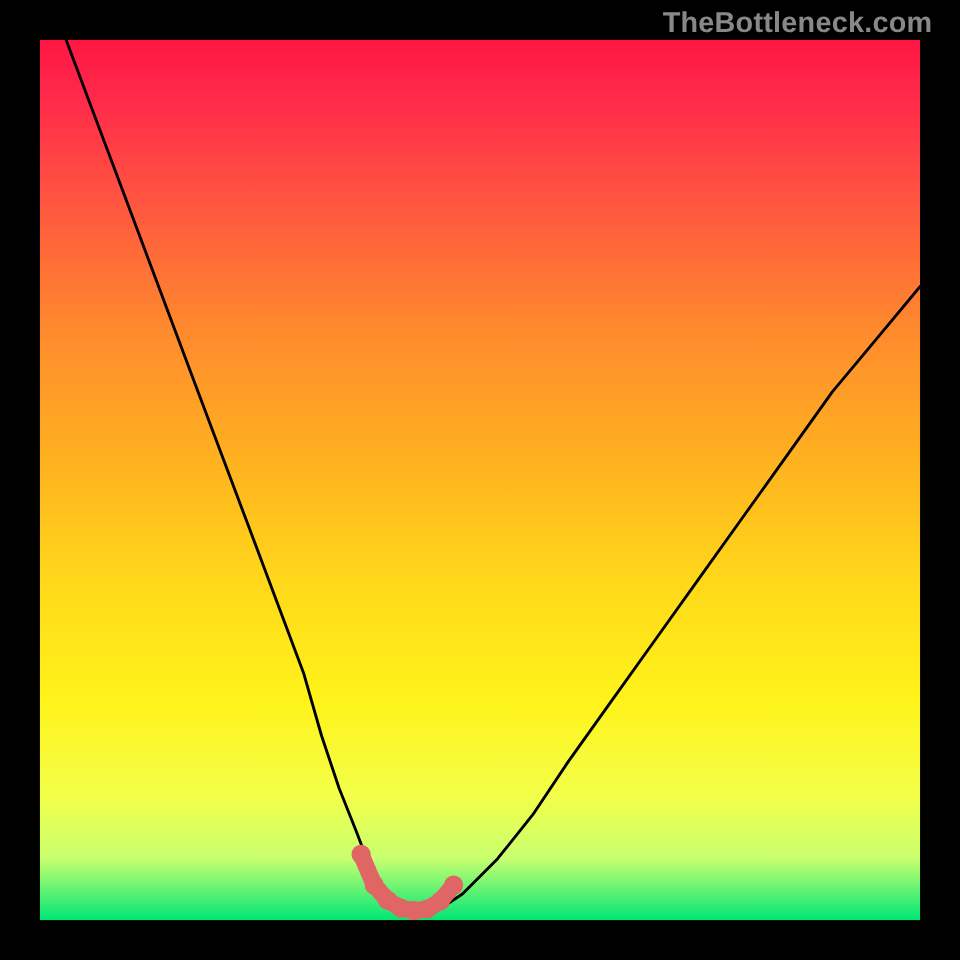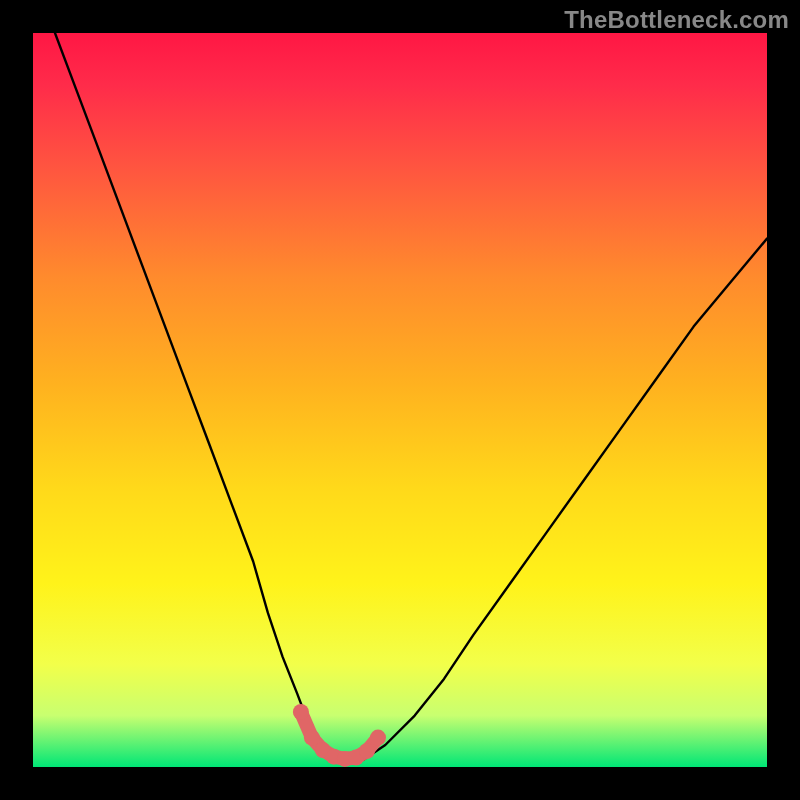--- a/index.html
+++ b/index.html
@@ -10,21 +10,20 @@
     background: #000;
     overflow: hidden;
   }
   .frame {
     position: absolute;
     left: 0;
     top: 0;
     width: 789px;
     height: 800px;
     background: #000;
-    padding-left: 12px;
   }
   .plot {
     position: absolute;
     left: 33px;
     top: 33px;
     width: 734px;
     height: 734px;
     overflow: hidden;
   }
   .watermark {

